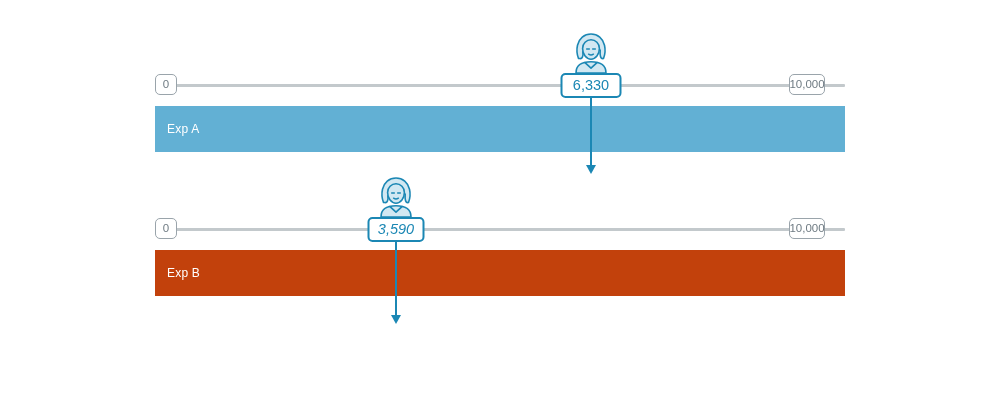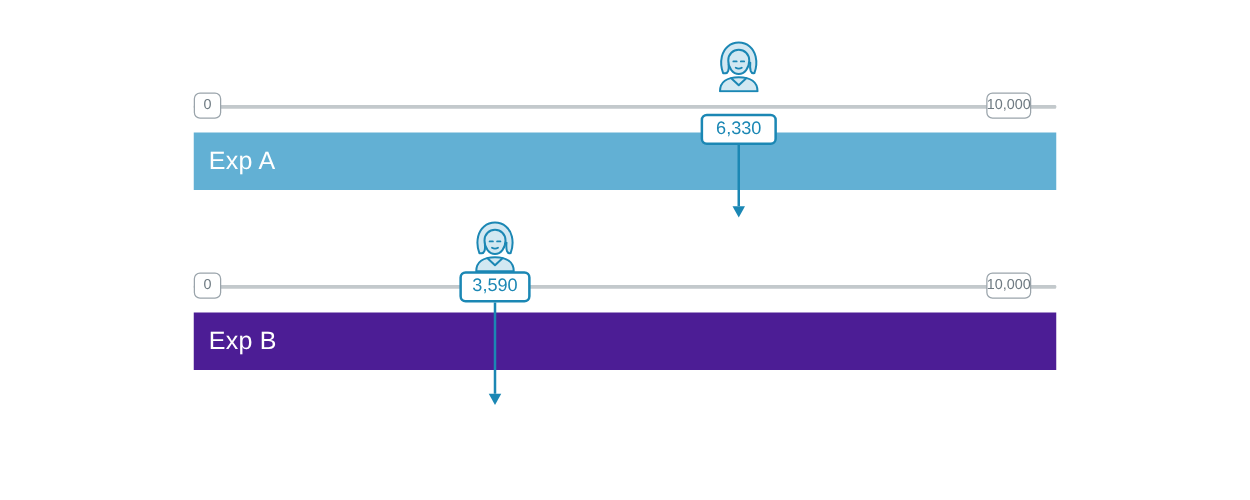--- a/index.html
+++ b/index.html
@@ -32,21 +32,21 @@
   
   .badge{
     position:absolute;box-sizing:border-box;
     border:2px solid #1b87b4;border-radius:5px;background:#ffffff;
     color:#1b87b4;font-size:14.5px;line-height:1;
     display:flex;align-items:center;justify-content:center;
     height:25px;width:61px;
     transform:translateX(-50%);
     z-index:6;
   }
-  .badge.narrow{width:57px;}
+  .badge.narrow{width:57px;font-style:italic;}
 
   
   .avatar{
     position:absolute;width:46px;height:44px;
     transform:translateX(-50%);z-index:6;
   }
 
   
   .dropline{
     position:absolute;width:2px;background:#1b87b4;
@@ -60,21 +60,21 @@
     transform:translateX(-50%);z-index:5;
   }
 
   
   .bar{
     position:absolute;left:155px;width:690px;height:46px;
     display:flex;align-items:center;
     z-index:2;
   }
   .bar-label{
-    color:#ffffff;font-size:20px;padding-left:12px;letter-spacing:.2px;
+    color:#ffffff;font-size:12px;padding-left:12px;letter-spacing:.2px;
   }
 </style>
 </head>
 <body>
 
 <div class="stage">
 
   <div class="row" style="top:0;height:180px;">
 
     <div class="avatar" style="left:591px;top:30px;">
@@ -101,21 +101,21 @@
 
     <div class="track" style="top:84px;"></div>
 
     <div class="endcap min" style="left:155px;top:74px;">0</div>
 
     <div class="endcap max" style="left:789px;top:74px;">10,000</div>
 
     <div class="dropline" style="left:591px;top:98px;height:67px;"></div>
     <div class="arrowhead" style="left:591px;top:165px;"></div>
 
-    <div class="badge" style="left:591px;top:91px;">6,330</div>
+    <div class="badge" style="left:591px;top:73px;">6,330</div>
 
     <div class="bar" style="top:106px;background:#62b0d4;">
       <span class="bar-label">Exp A</span>
     </div>
   </div>
 
   <div class="row" style="top:144px;height:190px;">
 
     <div class="avatar" style="left:396px;top:30px;">
       <svg viewBox="0 0 46 44" width="46" height="44" aria-hidden="true">
@@ -137,18 +137,18 @@
 
     <div class="endcap min" style="left:155px;top:74px;">0</div>
 
     <div class="endcap max" style="left:789px;top:74px;">10,000</div>
 
     <div class="dropline" style="left:396px;top:98px;height:73px;"></div>
     <div class="arrowhead" style="left:396px;top:171px;"></div>
 
     <div class="badge narrow" style="left:396px;top:73px;">3,590</div>
 
-    <div class="bar" style="top:106px;background:#4c1d95;">
+    <div class="bar" style="top:106px;background:#c2410c;">
       <span class="bar-label">Exp B</span>
     </div>
   </div>
 
 </div>
 
 </body></html>

